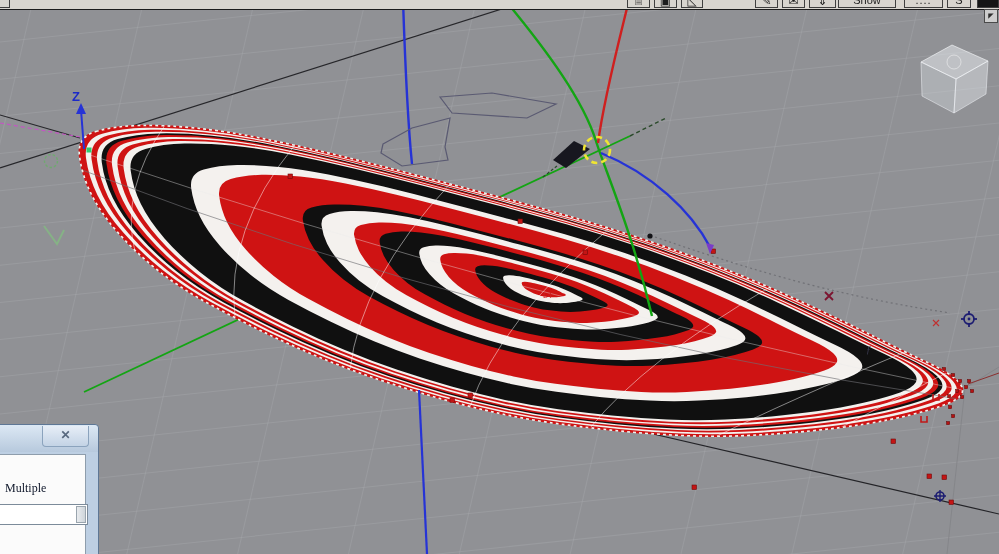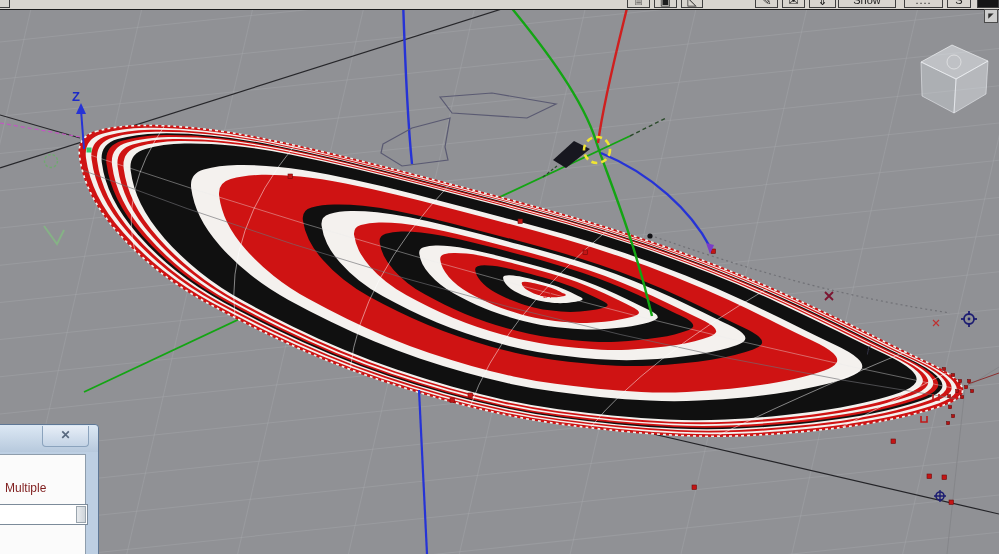--- a/index.html
+++ b/index.html
@@ -27,21 +27,21 @@
           background:#bdcfe3;border:1px solid #5e7795;border-radius:4px 4px 0 0;
           box-sizing:border-box;z-index:40;}
   .dlg-title{position:absolute;left:0;top:0;right:0;height:27px;
              background:linear-gradient(#dce8f4,#b7c9dd);border-radius:4px 4px 0 0;}
   .dlg-close{position:absolute;right:9px;top:1px;width:45px;height:20px;
              background:linear-gradient(#e7eef7,#c3d3e5);
              border:1px solid #8ba3bd;border-top:none;border-radius:0 0 4px 4px;
              color:#58697f;font-size:12px;font-weight:bold;text-align:center;line-height:19px;}
   .dlg-client{position:absolute;left:2px;top:29px;width:145px;bottom:0;
               background:#fbfbfb;border:1px solid #8e9dac;border-bottom:none;box-sizing:border-box;}
-  .dlg-label{position:absolute;left:63px;top:26px;color:#7f1d1d;font-size:12px;}
+  .dlg-label{position:absolute;left:63px;top:26px;color:#0f172a;font-size:12px;font-family:Liberation Serif, serif;}
   .dlg-input{position:absolute;left:-2px;top:49px;width:148px;height:21px;
              background:#ffffff;border:1px solid #7c8b9a;box-sizing:border-box;}
   .dlg-input input{position:absolute;left:2px;top:1px;width:130px;height:16px;border:none;
                    outline:none;font-size:11px;font-family:"Liberation Sans",sans-serif;background:transparent;}
   .dlg-spin{position:absolute;right:1px;top:1px;width:10px;height:17px;
             background:linear-gradient(90deg,#e9ecef,#cfd5da);border:1px solid #9aa5ae;box-sizing:border-box;}
 </style>
 </head>
 <body>
 

